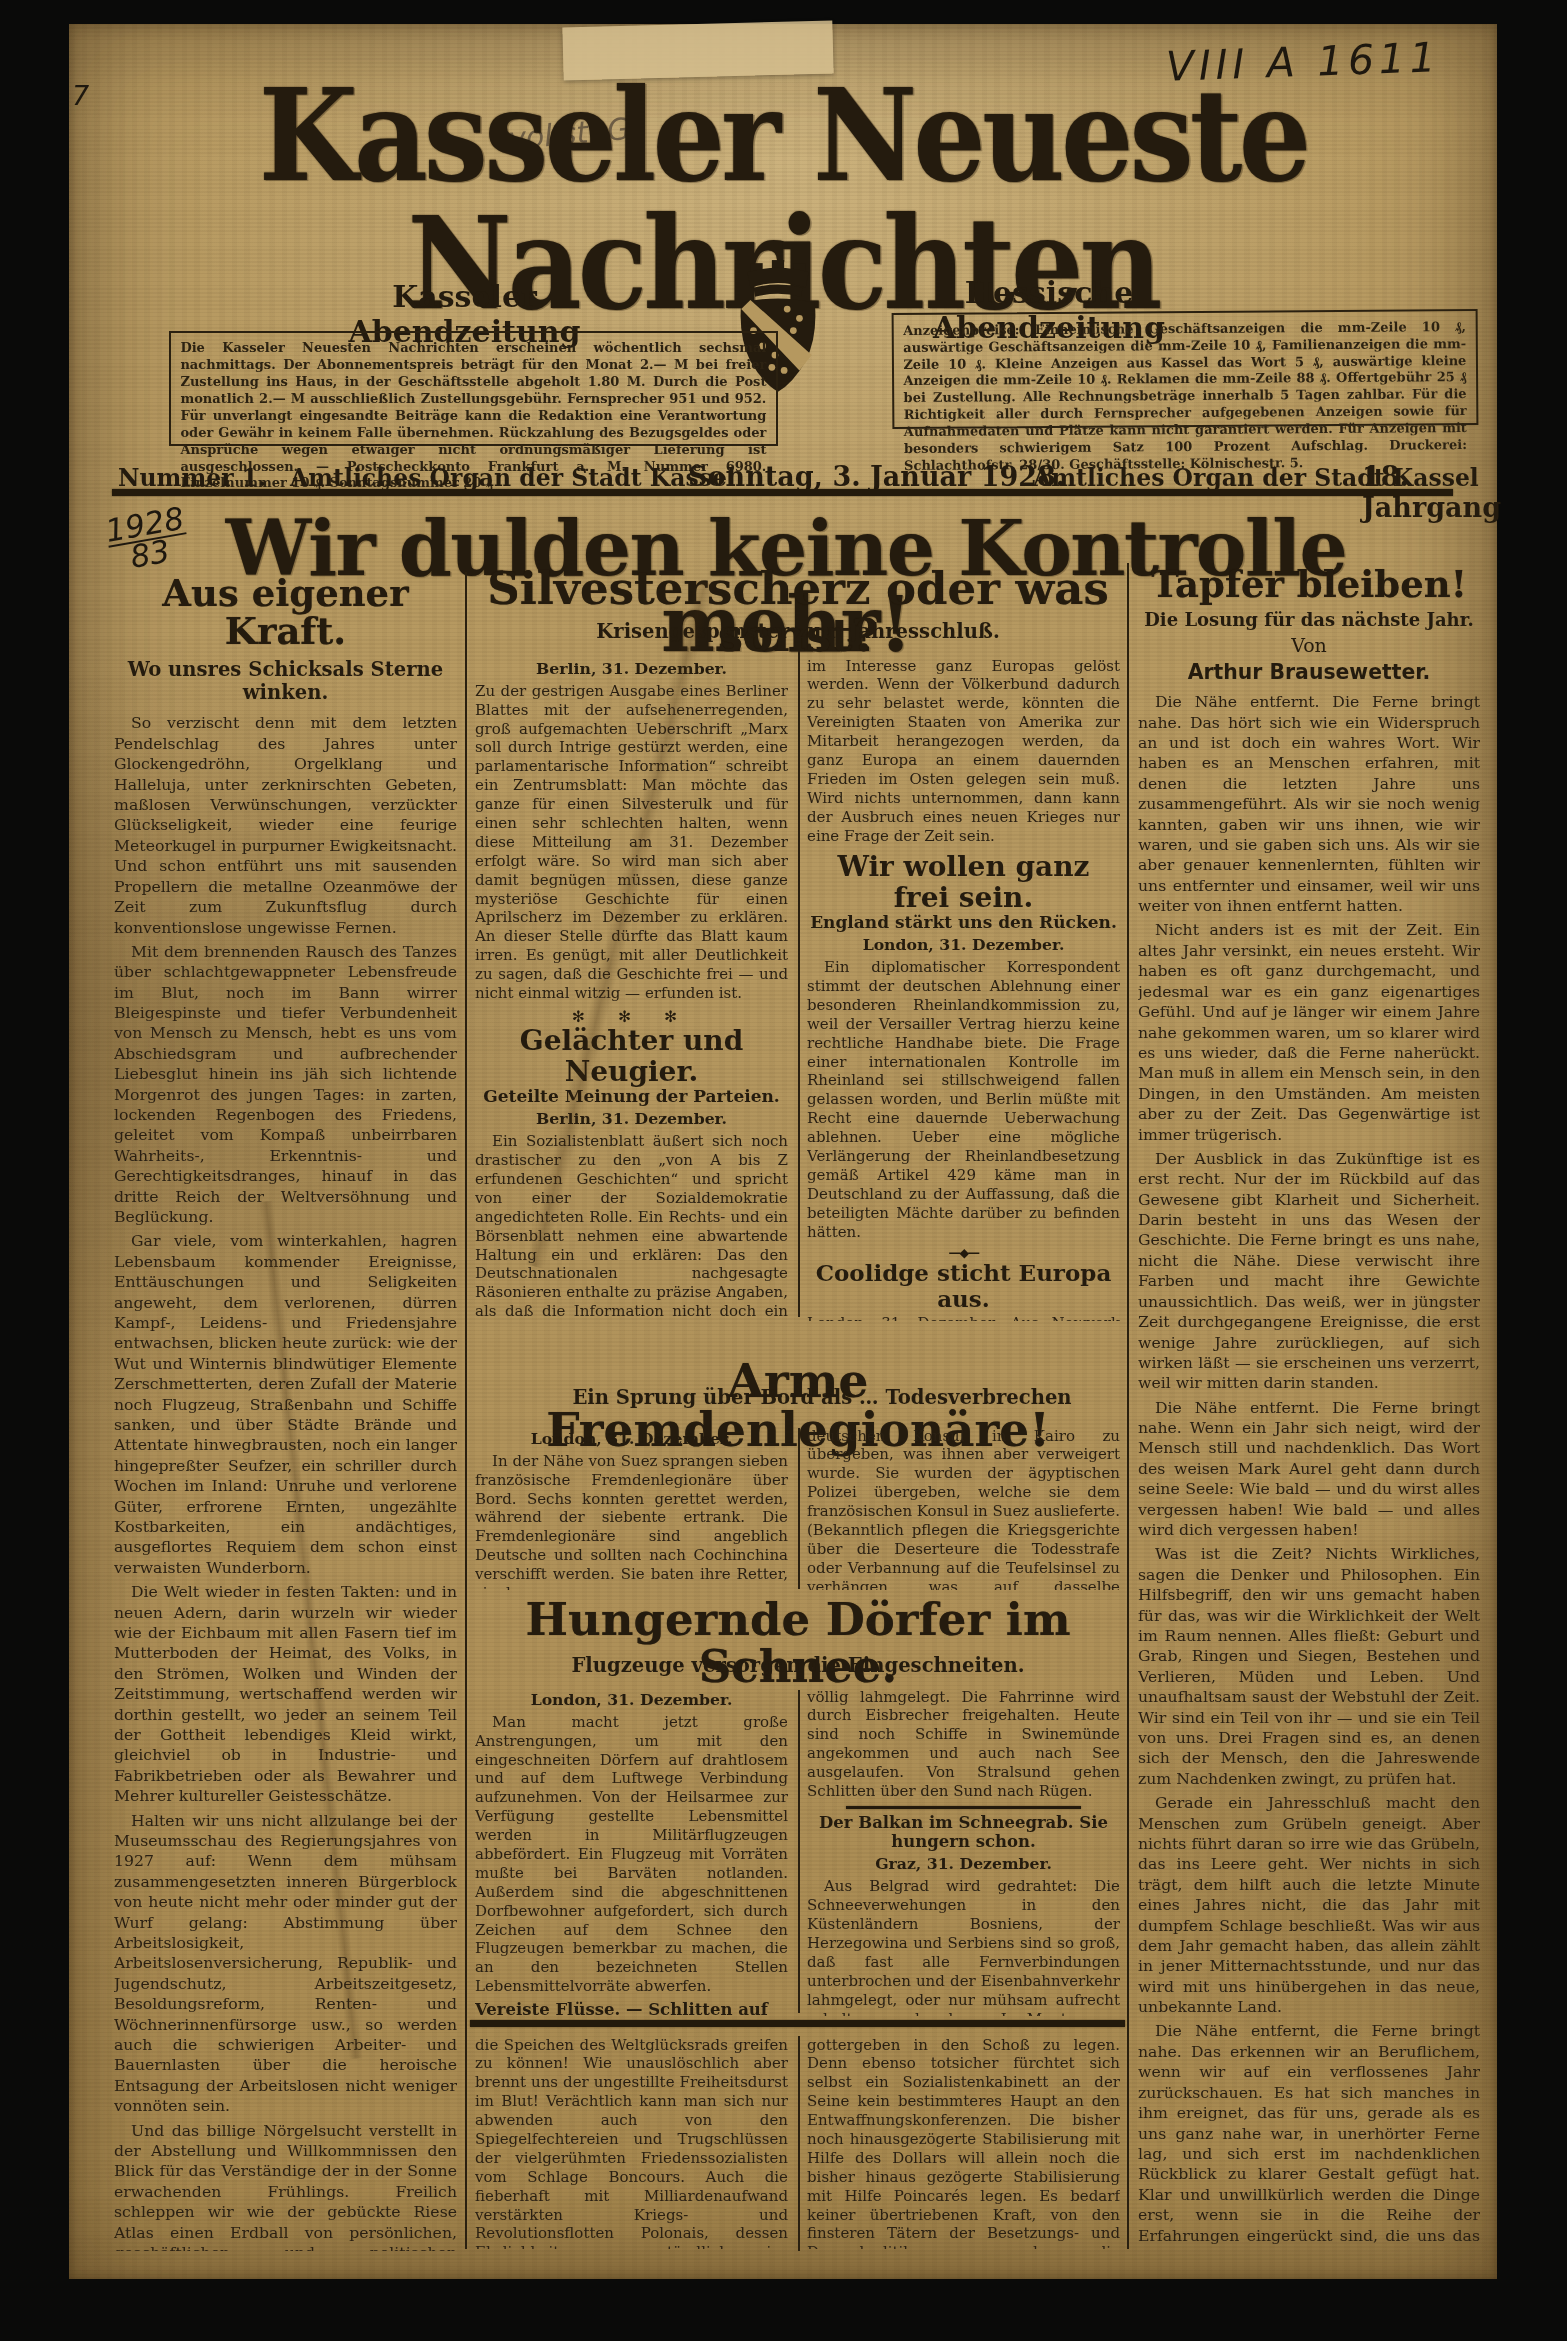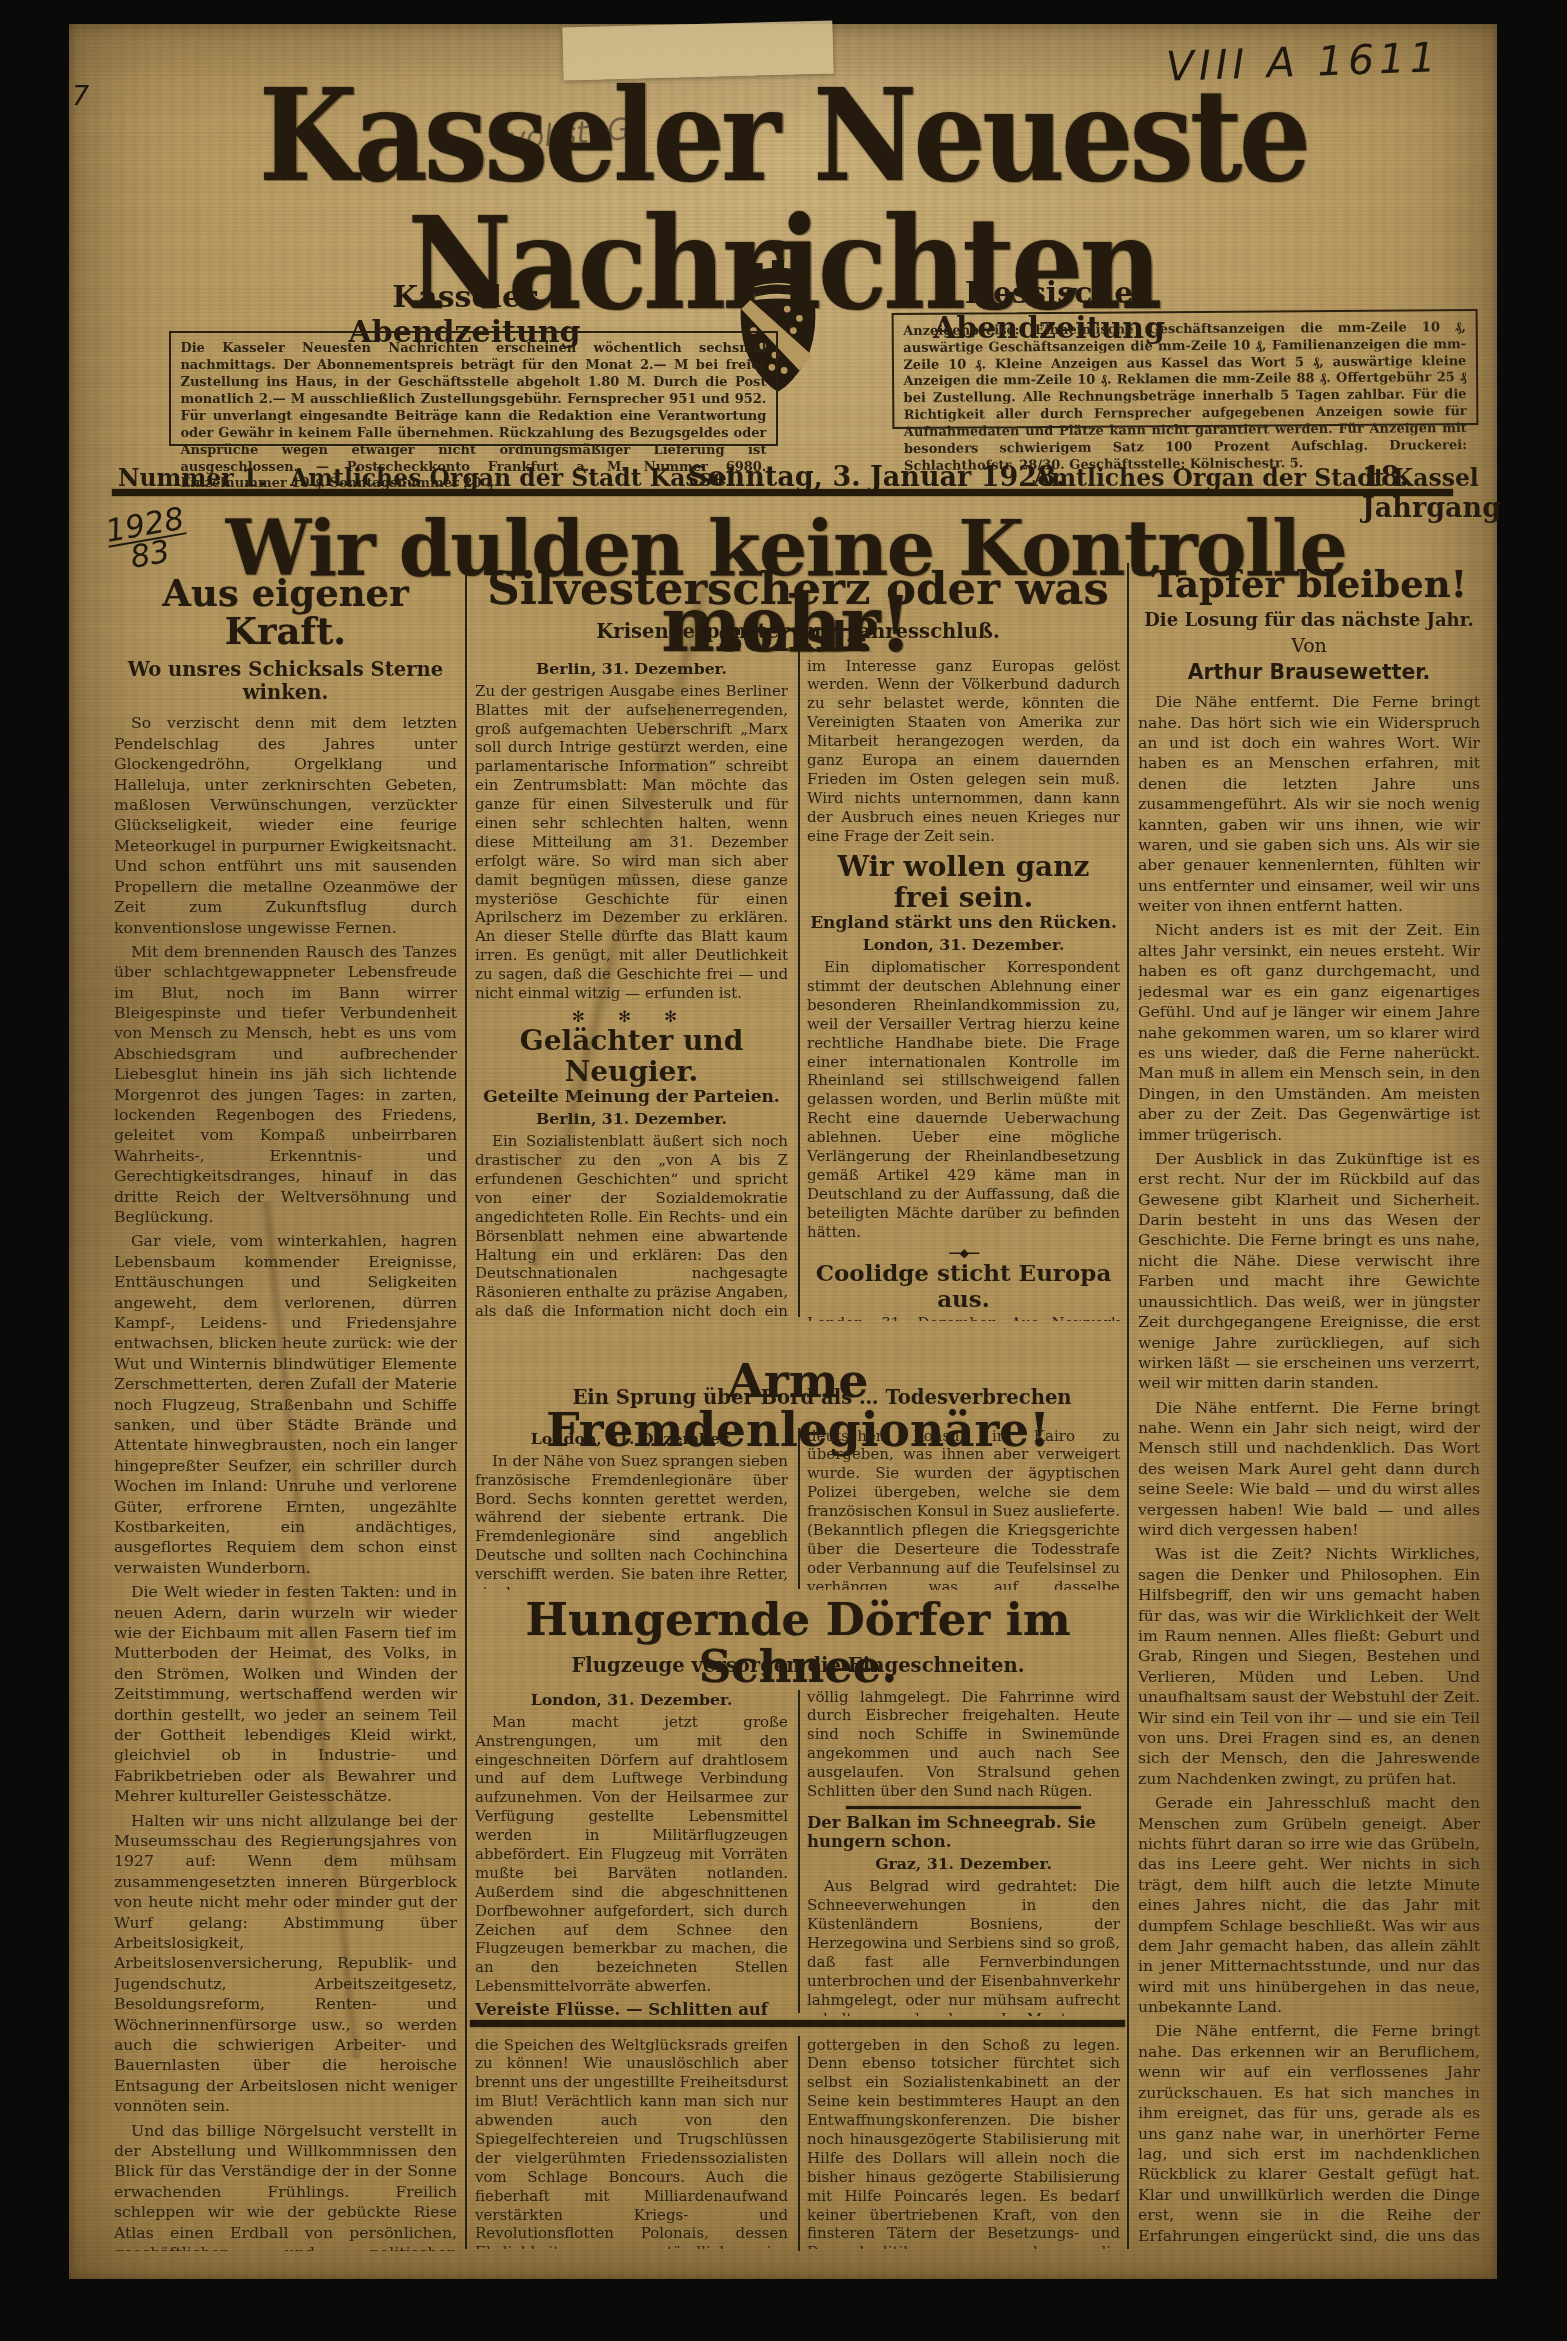--- a/index.html
+++ b/index.html
@@ -183,21 +183,21 @@
           <p>Man macht jetzt große Anstrengungen, um mit den eingeschneiten Dörfern auf drahtlosem und auf dem Luftwege Verbindung aufzunehmen. Von der Heilsarmee zur Verfügung gestellte Lebensmittel werden in Militärflugzeugen abbefördert. Ein Flugzeug mit Vorräten mußte bei Barväten notlanden. Außerdem sind die abgeschnittenen Dorfbewohner aufgefordert, sich durch Zeichen auf dem Schnee den Flugzeugen bemerkbar zu machen, die an den bezeichneten Stellen Lebensmittelvorräte abwerfen.</p>
         </div>
       <div class="sub" style="font-size:16.5px;margin-top:4.7px;">Vereiste Flüsse. — Schlitten auf dem Meere</div>
 
     </div>
     <div class="abs clip" style="left:738px;top:1664px;width:313px;height:328px;">
       <div class="bd">
           <p class="noind">völlig lahmgelegt. Die Fahrrinne wird durch Eisbrecher freigehalten. Heute sind noch Schiffe in Swinemünde angekommen und auch nach See ausgelaufen. Von Stralsund gehen Schlitten über den Sund nach Rügen.</p>
         </div>
       <div class="rule" style="width:235px;height:3.9px;margin:4.7px auto;"></div>
-      <div class="sub" style="font-size:16.5px;text-align:left;">Der Balkan im Schneegrab. Sie hungern schon.</div>
+      <div class="sub" style="font-size:16.5px;text-align:center;">Der Balkan im Schneegrab. Sie hungern schon.</div>
       <div class="dl">Graz, 31. Dezember.</div>
       <div class="bd">
           <p>Aus Belgrad wird gedrahtet: Die Schneeverwehungen in den Küstenländern Bosniens, der Herzegowina und Serbiens sind so groß, daß fast alle Fernverbindungen unterbrochen und der Eisenbahnverkehr lahmgelegt, oder nur mühsam aufrecht erhalten werden kann. In Montenegro leiden die abgeschnittenen Ortschaften Hungersnot.</p>
         </div>
     </div>
 
     <div class="abs rule" style="left:401px;top:1996px;width:655px;height:7px;"></div>
     <div class="abs clip" style="left:406px;top:2012px;width:313px;height:213px;">
       <div class="bd">
           <p class="noind">die Speichen des Weltglücksrads greifen zu können! Wie unauslöschlich aber brennt uns der ungestillte Freiheitsdurst im Blut! Verächtlich kann man sich nur abwenden auch von den Spiegelfechtereien und Trugschlüssen der vielgerühmten Friedenssozialisten vom Schlage Boncours. Auch die fieberhaft mit Milliardenaufwand verstärkten Kriegs- und Revolutionsflotten Polonais, dessen Ehrlichkeit verständlicherweise bezweifelt wird. Nichts wäre also verkehrter, als alles Heil von dem totsicheren Linksschieber zu erwarten, das sich Europas Massen bei den wechselnden Kurssprüngen der Schiffahrt und bei den Abstimmungen so dahin belassen.</p>

